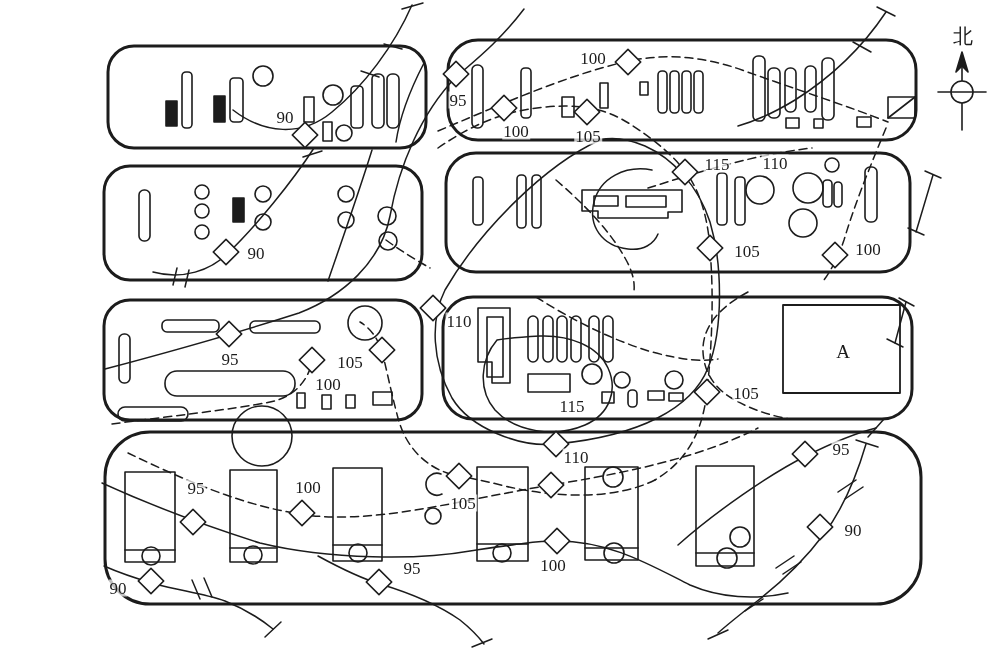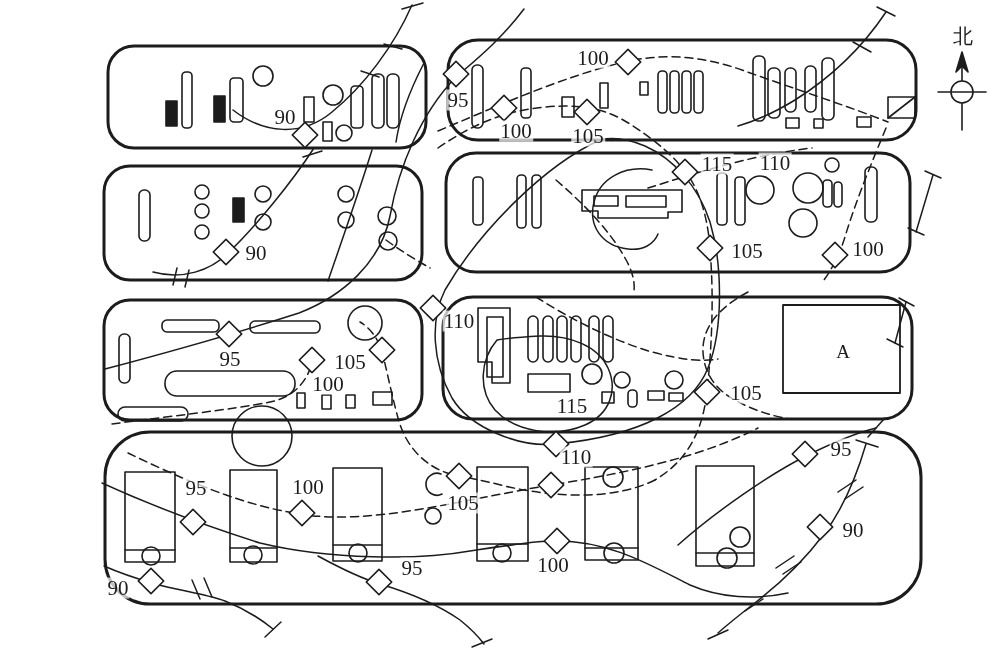--- a/index.html
+++ b/index.html
@@ -1,19 +1,19 @@
 <!DOCTYPE html>
 <html><head>
 <meta charset="utf-8">
 <style>
   html,body{margin:0;padding:0;background:#e8e8e8;}
   .stage{position:relative;width:1000px;height:667px;background:#ffffff;overflow:hidden;
          font-family:"Liberation Serif", serif;}
   .stage svg{position:absolute;left:0;top:0;}
-  .lbl{position:absolute;transform:translate(-50%,-50%);font-size:21px;line-height:1;
+  .lbl{position:absolute;transform:translate(-50%,-50%);font-size:17px;line-height:1;
        color:#1c1c1c;background:rgba(255,255,255,.72);padding:0 1px;white-space:nowrap;
        font-family:"Liberation Serif", serif;}
 </style>
 </head>
 <body>
 
 <div class="stage">
 
 <svg width="1000" height="667" viewBox="0 0 1000 667" fill="none" stroke="#1c1c1c" stroke-linecap="round" stroke-linejoin="round">
 

